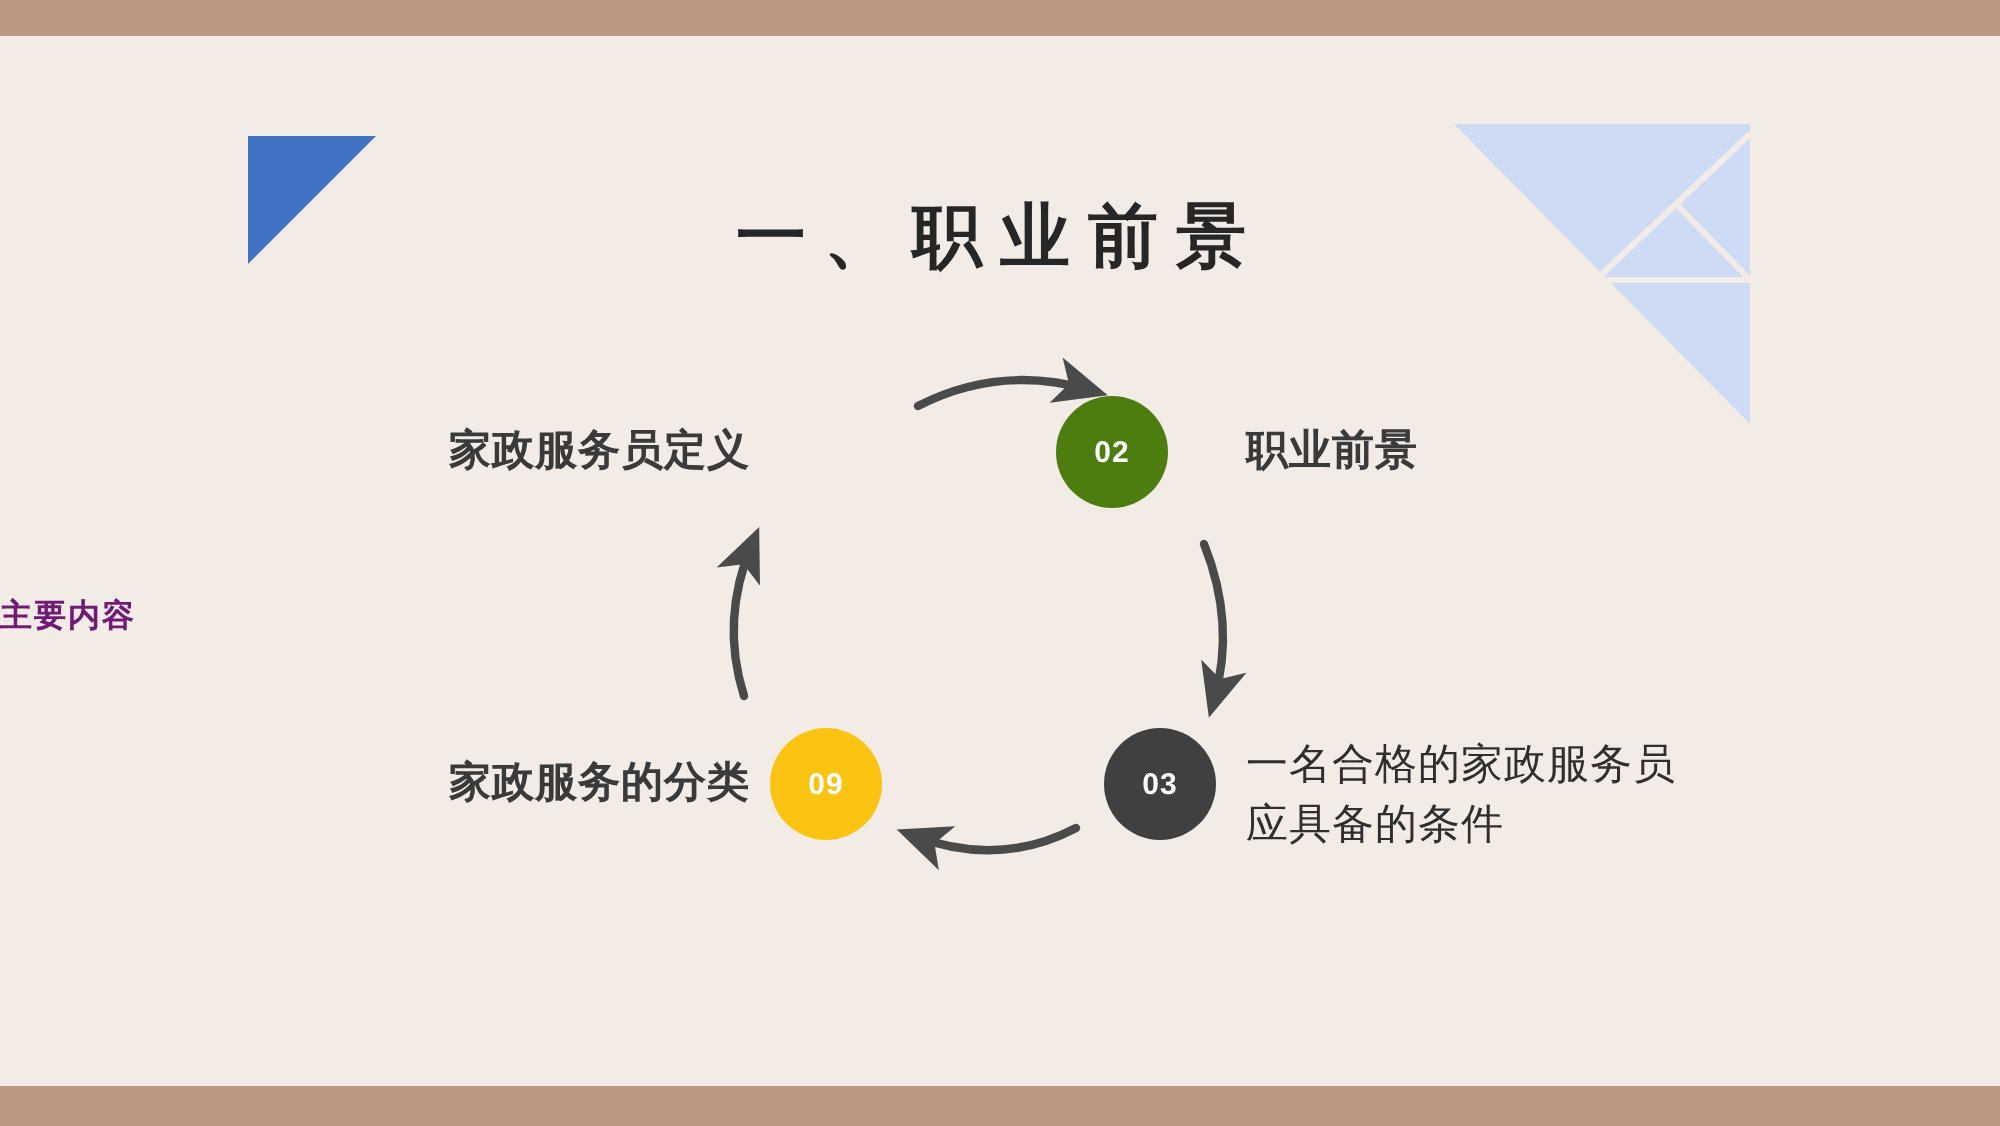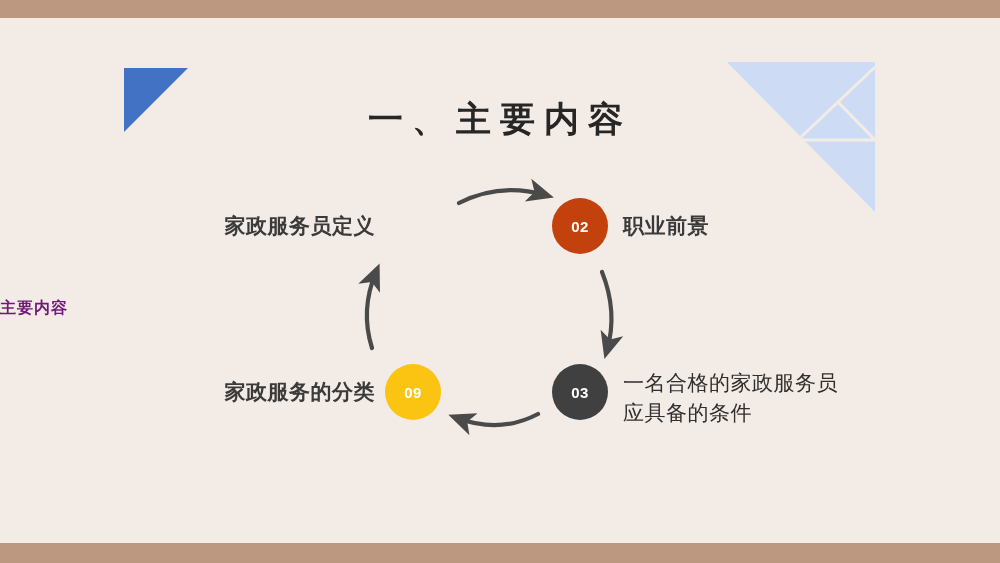--- a/index.html
+++ b/index.html
@@ -35,21 +35,21 @@
   }
 
   
   #diagram{position:absolute;left:0;top:0;width:1000px;height:563px;}
   .node-circle{
     position:absolute;border-radius:50%;
     display:flex;align-items:center;justify-content:center;
     color:#ffffff;font-size:15px;font-weight:bold;letter-spacing:.5px;
   }
   #circle-01{left:385px;top:198px;width:56px;height:56px;background:#3d6cb9;}
-  #circle-02{left:552px;top:198px;width:56px;height:56px;background:#c2410c;}
+  #circle-02{left:528px;top:198px;width:56px;height:56px;background:#4d7c0f;}
   #circle-03{left:552px;top:364px;width:56px;height:56px;background:#404040;}
   #circle-04{left:385px;top:364px;width:56px;height:56px;background:#fbc312;}
 
   .node-label{
     position:absolute;color:#3a3a3a;
     font-weight:bold;font-size:21px;line-height:1.35;
     letter-spacing:.5px;white-space:nowrap;
   }
   #label-01{right:625px;top:212px;text-align:right;margin-left:12px;}
   #label-02{left:623px;top:212px;text-align:left;}
@@ -76,21 +76,21 @@
 
   <div id="deco-tr">
     <svg width="148" height="150" viewBox="0 0 148 150">
       <polygon points="0,0 148,0 148,150" fill="#cddcf4"></polygon>
       <line x1="74" y1="75" x2="148" y2="5" stroke="#f2ebe6" stroke-width="3"></line>
       <line x1="74" y1="78" x2="148" y2="78" stroke="#f2ebe6" stroke-width="3"></line>
       <line x1="111" y1="40" x2="148" y2="78" stroke="#f2ebe6" stroke-width="3"></line>
     </svg>
   </div>
 
-  <div id="title">一、主要内容</div>
+  <div id="title">一、职业前景</div>
 
   <div id="diagram">
 
     <svg id="arrows" viewBox="0 0 1000 563">
       <defs>
         <marker id="ah" markerWidth="7" markerHeight="7" refX="4.2" refY="3.2" orient="auto" markerUnits="strokeWidth">
           <path d="M0,0.4 L6.4,3.2 L0,6 L1.6,3.2 Z" fill="#4a4a4a"></path>
         </marker>
       </defs>
       <path d="M459,203 Q500,182 545,195" fill="none" stroke="#4a4a4a" stroke-width="4.2" stroke-linecap="round" marker-end="url(#ah)"></path>

